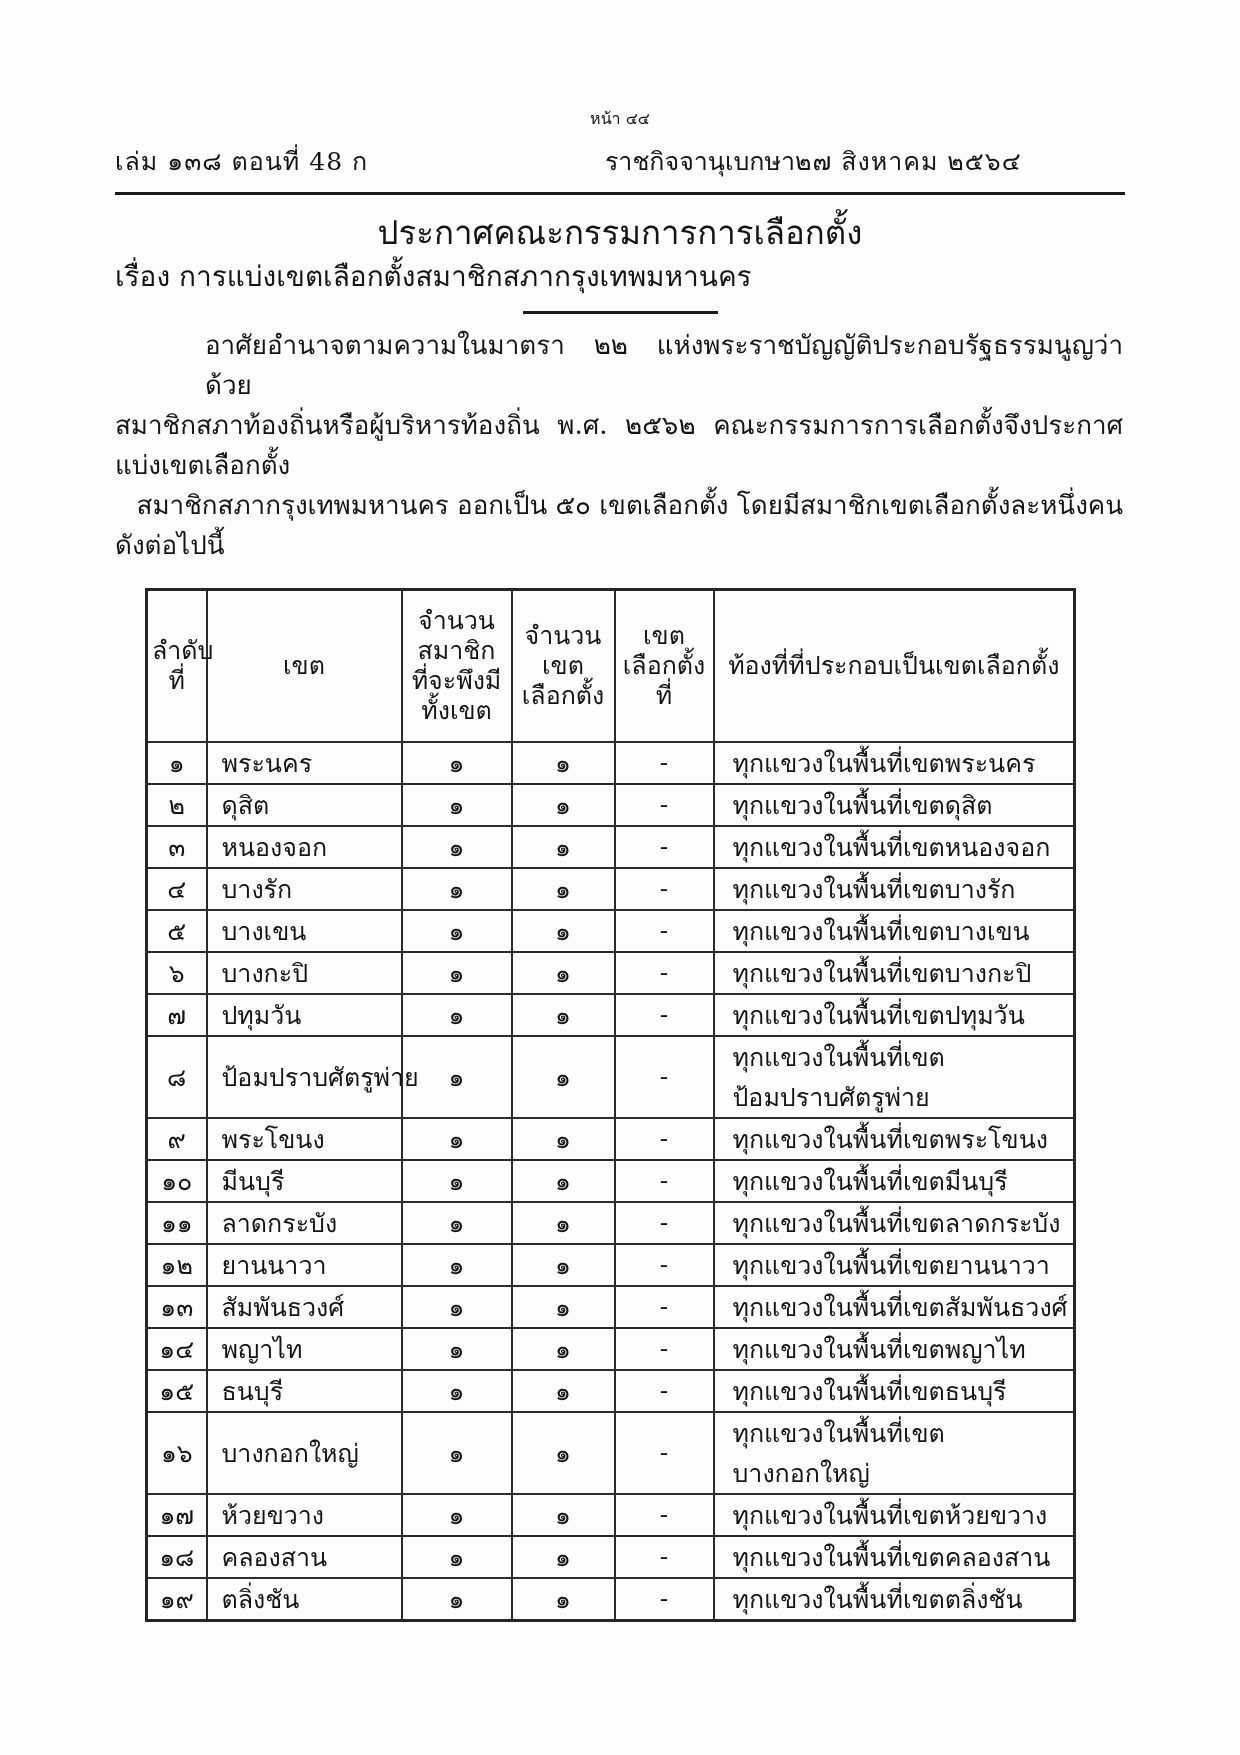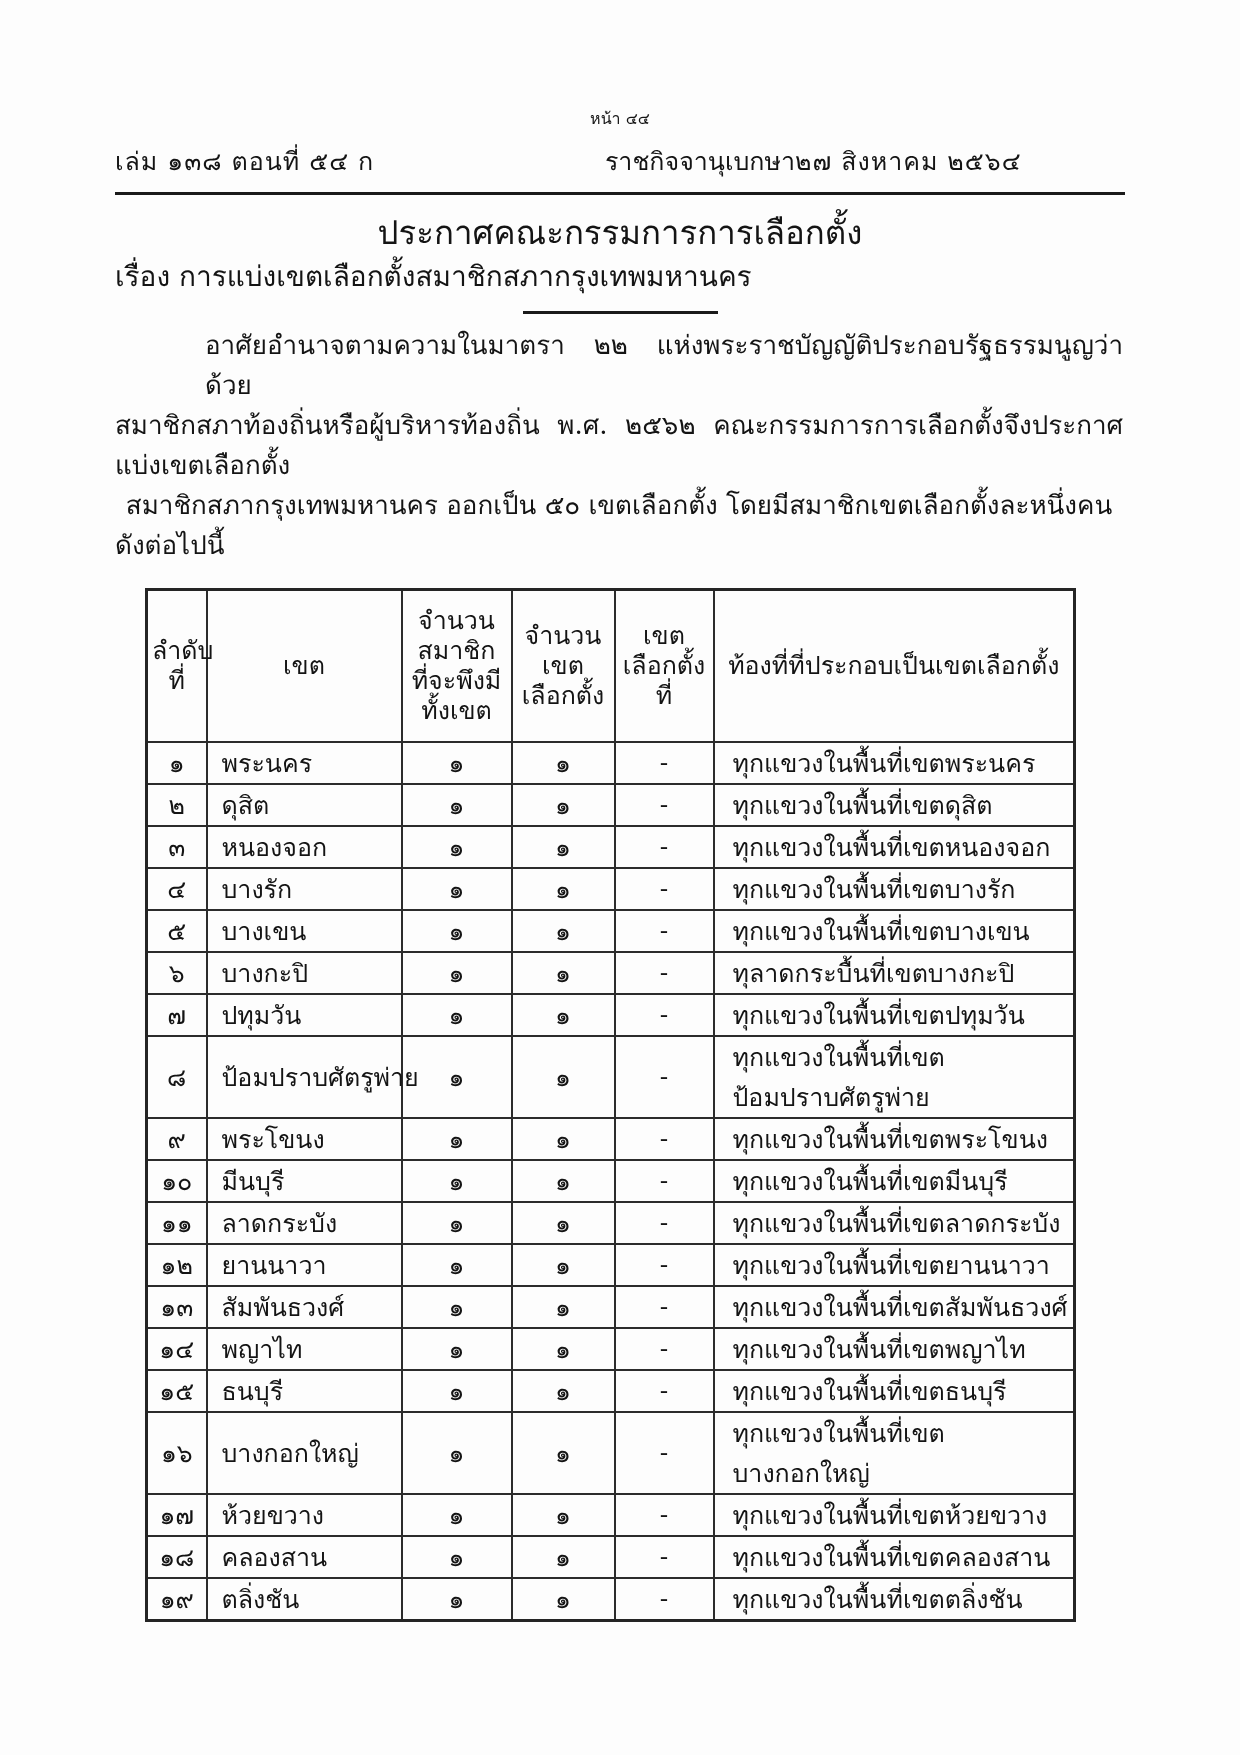--- a/index.html
+++ b/index.html
@@ -64,21 +64,21 @@
     width: 1008px;
     font-size: 26px;
   }
   .para-line {
     line-height: 40px;
     text-align: justify;
     text-align-last: justify;
     white-space: normal;
   }
   .para-line.first { padding-left: 90px; }
-  .para-line.last  { text-align: center; text-align-last: left; }
+  .para-line.last  { text-align: right; text-align-last: left; }
 
   
   .district-table {
     margin-top: 23px;
     margin-left: 30px;
     border-collapse: collapse;
     table-layout: fixed;
     width: 928px;
     font-size: 25px;
     background: #fdfdfd;
@@ -106,21 +106,21 @@
   td.col5 { text-align: left; padding-left: 18px; }
 </style>
 </head>
 <body>
 
 <div class="page">
 
   <div class="gazette-header">
     <div class="page-label-row">หน้า ๔๔</div>
     <div class="masthead-row">
-      <span class="left">เล่ม ๑๓๘ ตอนที่ ๕๔ ก</span>
+      <span class="left">เล่ม ๑๓๘ ตอนที่ 48 ก</span>
       <span class="mid">ราชกิจจานุเบกษา</span>
       <span class="right">๒๗ สิงหาคม ๒๕๖๔</span>
     </div>
     <div class="head-rule"></div>
   </div>
 
   <div class="doc-title">ประกาศคณะกรรมการการเลือกตั้ง</div>
 
   <div class="doc-subject">เรื่อง การแบ่งเขตเลือกตั้งสมาชิกสภากรุงเทพมหานคร</div>
 
@@ -198,21 +198,21 @@
           <td class="col3">๑</td>
           <td class="col4">-</td>
           <td class="col5">ทุกแขวงในพื้นที่เขตบางเขน</td>
         </tr>
         <tr>
           <td class="col0">๖</td>
           <td class="col1">บางกะปิ</td>
           <td class="col2">๑</td>
           <td class="col3">๑</td>
           <td class="col4">-</td>
-          <td class="col5">ทุลาดกระบื้นที่เขตบางกะปิ</td>
+          <td class="col5">ทุกแขวงในพื้นที่เขตบางกะปิ</td>
         </tr>
         <tr>
           <td class="col0">๗</td>
           <td class="col1">ปทุมวัน</td>
           <td class="col2">๑</td>
           <td class="col3">๑</td>
           <td class="col4">-</td>
           <td class="col5">ทุกแขวงในพื้นที่เขตปทุมวัน</td>
         </tr>
         <tr>

